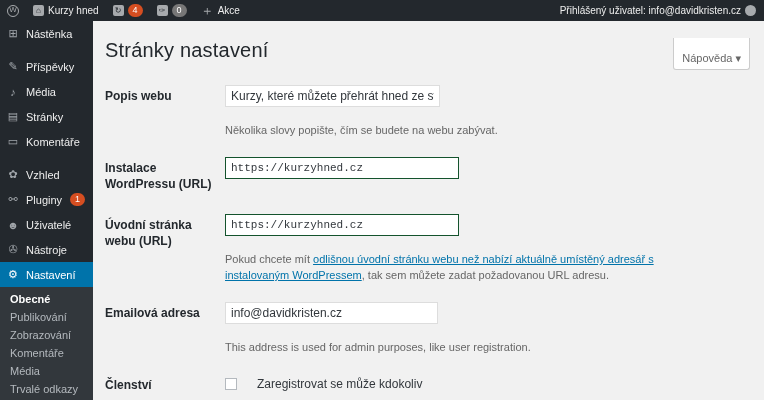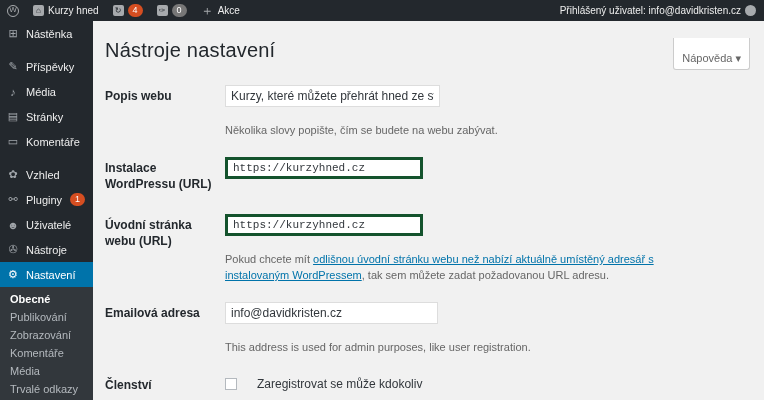--- a/index.html
+++ b/index.html
@@ -96,22 +96,22 @@
   table.form-table td {
     padding: 9px 10px 9px 0; vertical-align: top;
   }
   .regular-text {
     width: 213px; height: 22px; padding: 2px 5px;
     border: 1px solid #ddd; background: #fff; font-size: 12px; color: #32373c;
     font-family: "Liberation Sans", sans-serif;
     border-radius: 0;
   }
   .code-text {
-    width: 198px; height: 22px; padding: 2px 5px;
-    border: 3px solid #14532d; background: #fff;
+    width: 234px; height: 22px; padding: 2px 5px;
+    border: 1px solid #14532d; background: #fff;
     font-family: "Liberation Mono", monospace; font-size: 11px; color: #32373c;
     border-radius: 0;
   }
   .desc {
     font-size: 11px; color: #666; margin-top: 16px; line-height: 1.45;
     max-width: 430px;
   }
   .desc a { color: #0073aa; text-decoration: underline; }
   .cb-row { display: flex; align-items: center; gap: 20px; padding-top: 3px;}
   .cb {
@@ -211,21 +211,21 @@
 
 </div>
 
 <div id="content">
 
   <div id="help-tab">
     <span>Nápověda</span>
     <span> ▾</span>
   </div>
 
-  <h1 id="page-title">Nástroje nastavení</h1>
+  <h1 id="page-title">Stránky nastavení</h1>
 
   <table class="form-table">
     <tbody>
 
 
       <tr>
         <th>Popis webu</th>
         <td>
           <input class="regular-text wide-input" type="text" value="Kurzy, které můžete přehrát hned ze svého počítač" style="">
           <div class="desc">Několika slovy popište, čím se budete na webu zabývat.</div>

